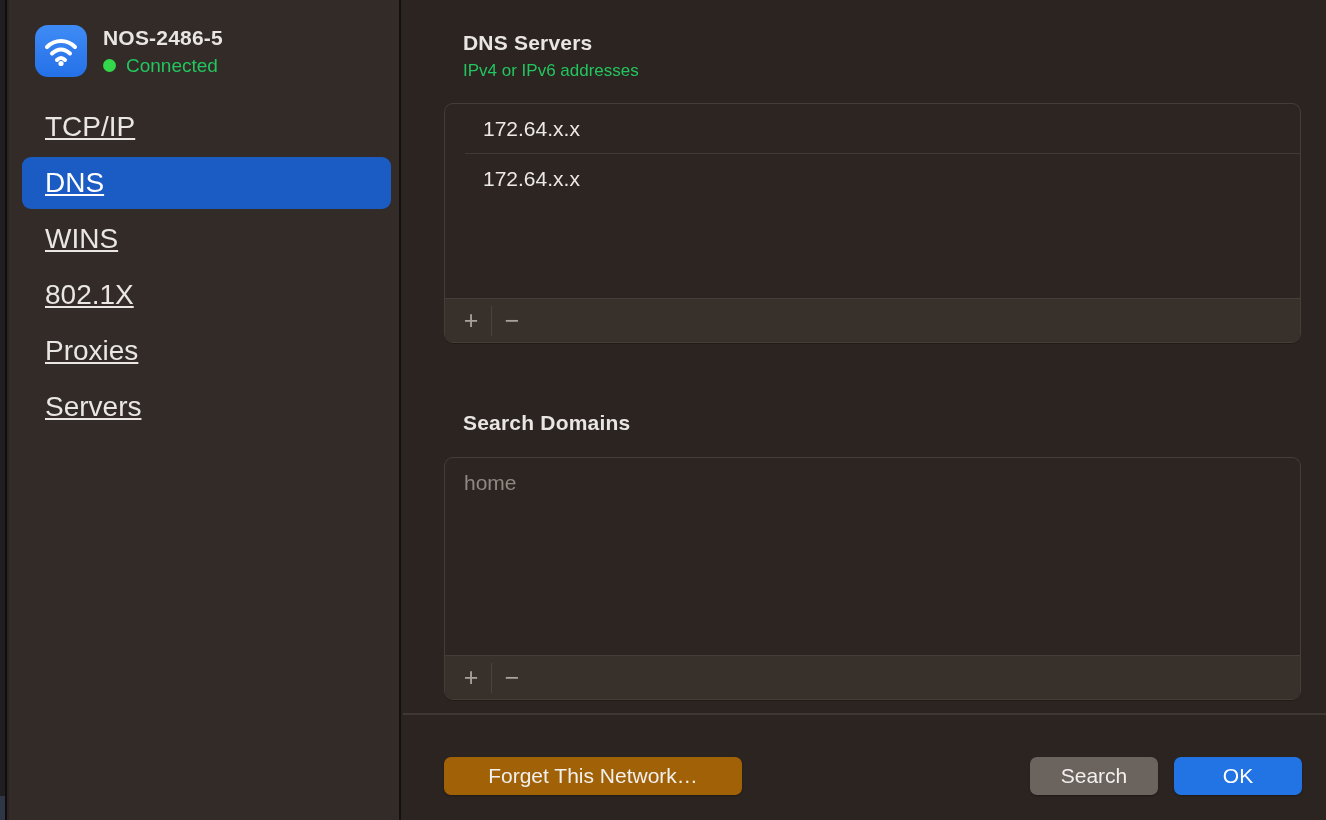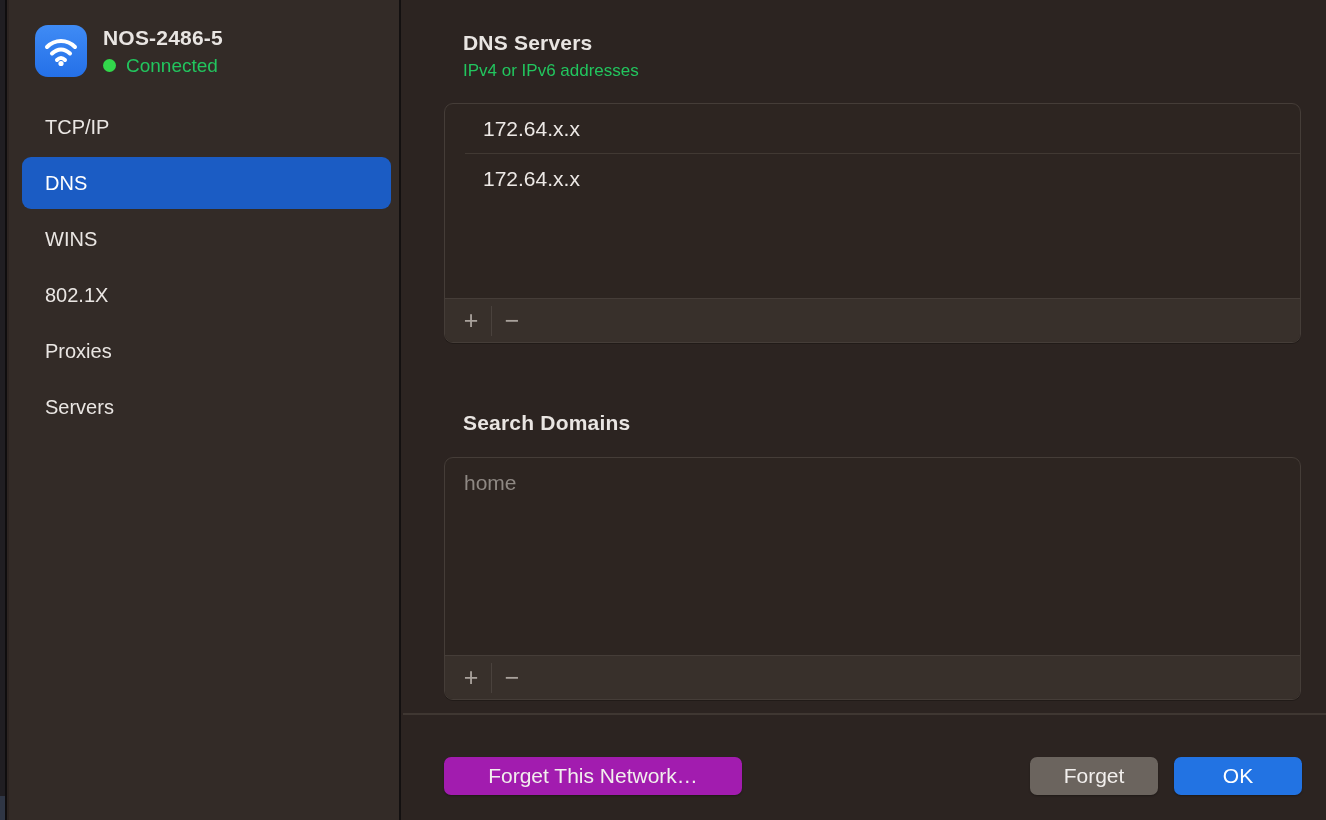--- a/index.html
+++ b/index.html
@@ -43,22 +43,23 @@
     width: 13px; height: 13px; border-radius: 50%;
     background: #32d74b; flex: 0 0 auto;
   }
   .status-text { color: #22c55e; font-size: 19px; margin-left: 10px; }
 
   .nav { position: absolute; left: 13px; top: 101px; width: 369px; }
   .nav-item {
     height: 52px; margin-bottom: 4px; border-radius: 9px;
     display: flex; align-items: center;
     padding-left: 23px;
-    color: #eae6e3; font-size: 20px;
+    color: #eae6e3; font-size: 28px;
     cursor: default;
+    text-decoration: underline;
   }
   .nav-item.selected { background: #1b5cc4; color: #ffffff; }
 
   
   .main { position: absolute; left: 403px; top: 0; width: 923px; height: 820px; }
 
   .section-title {
     position: absolute; left: 60px;
     color: #e9e5e2; font-size: 21px; font-weight: 700; letter-spacing: .2px;
   }
@@ -113,21 +114,21 @@
   
   .btn {
     position: absolute; top: 757px; height: 38px;
     border: none; border-radius: 7px;
     font-family: "Liberation Sans", "DejaVu Sans", sans-serif;
     font-size: 21px; color: #f2efed;
     display: flex; align-items: center; justify-content: center;
     cursor: default;
     box-shadow: 0 1px 2px rgba(0,0,0,.3);
   }
-  .btn-forget { left: 41px; width: 298px; background: #a21caf; }
+  .btn-forget { left: 41px; width: 298px; background: #a16207; }
   .btn-cancel { left: 627px; width: 128px; background: #6b645e; }
   .btn-ok     { left: 771px; width: 128px; background: #2273e3; color: #ffffff; }
 </style>
 </head>
 <body>
 
 <div class="window">
 
   <div class="edge-strip"></div>
 
@@ -183,17 +184,17 @@
       <div class="box-footer">
         <div class="pm-btn plus">+</div>
         <div class="pm-sep"></div>
         <div class="pm-btn">−</div>
       </div>
     </div>
 
     <div class="main-divider"></div>
 
     <button class="btn btn-forget">Forget This Network…</button>
-    <button class="btn btn-cancel">Forget</button>
+    <button class="btn btn-cancel">Search</button>
     <button class="btn btn-ok">OK</button>
   </div>
 
 </div>
 
 </body></html>

